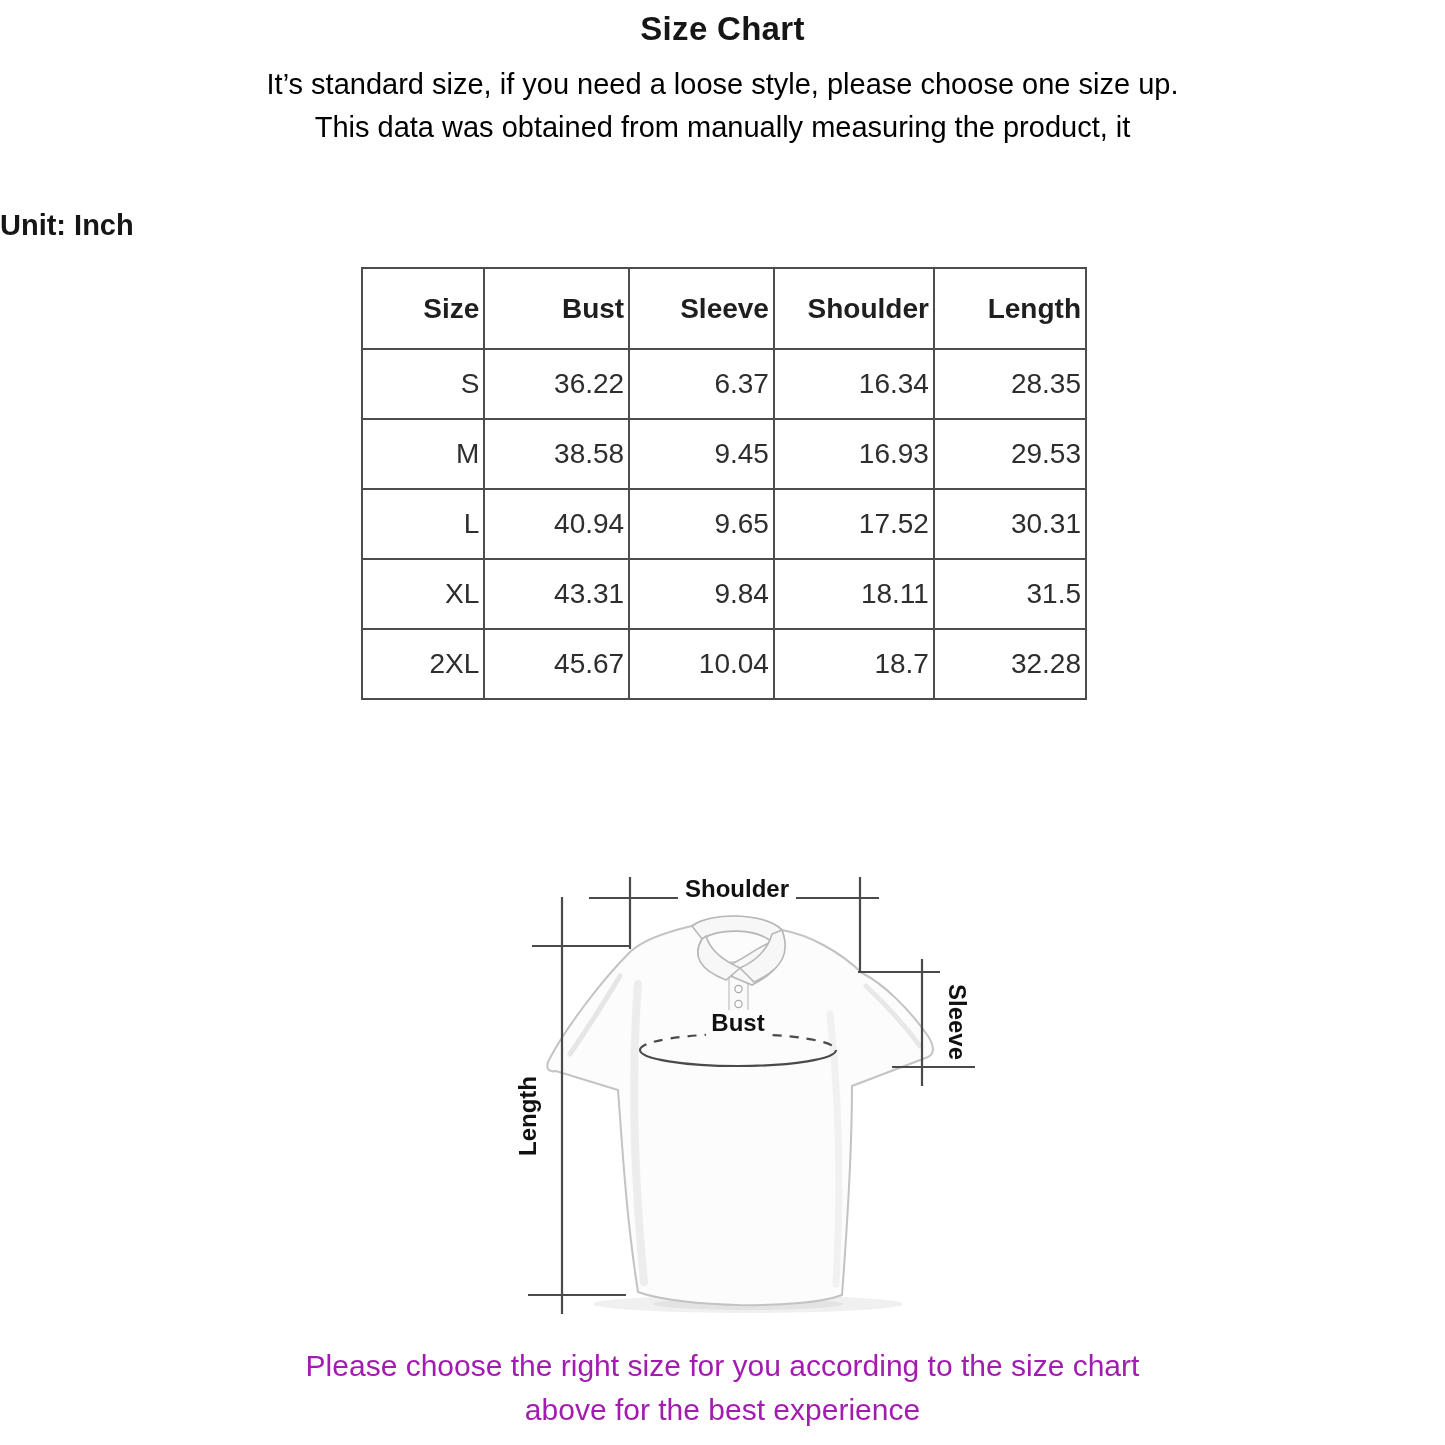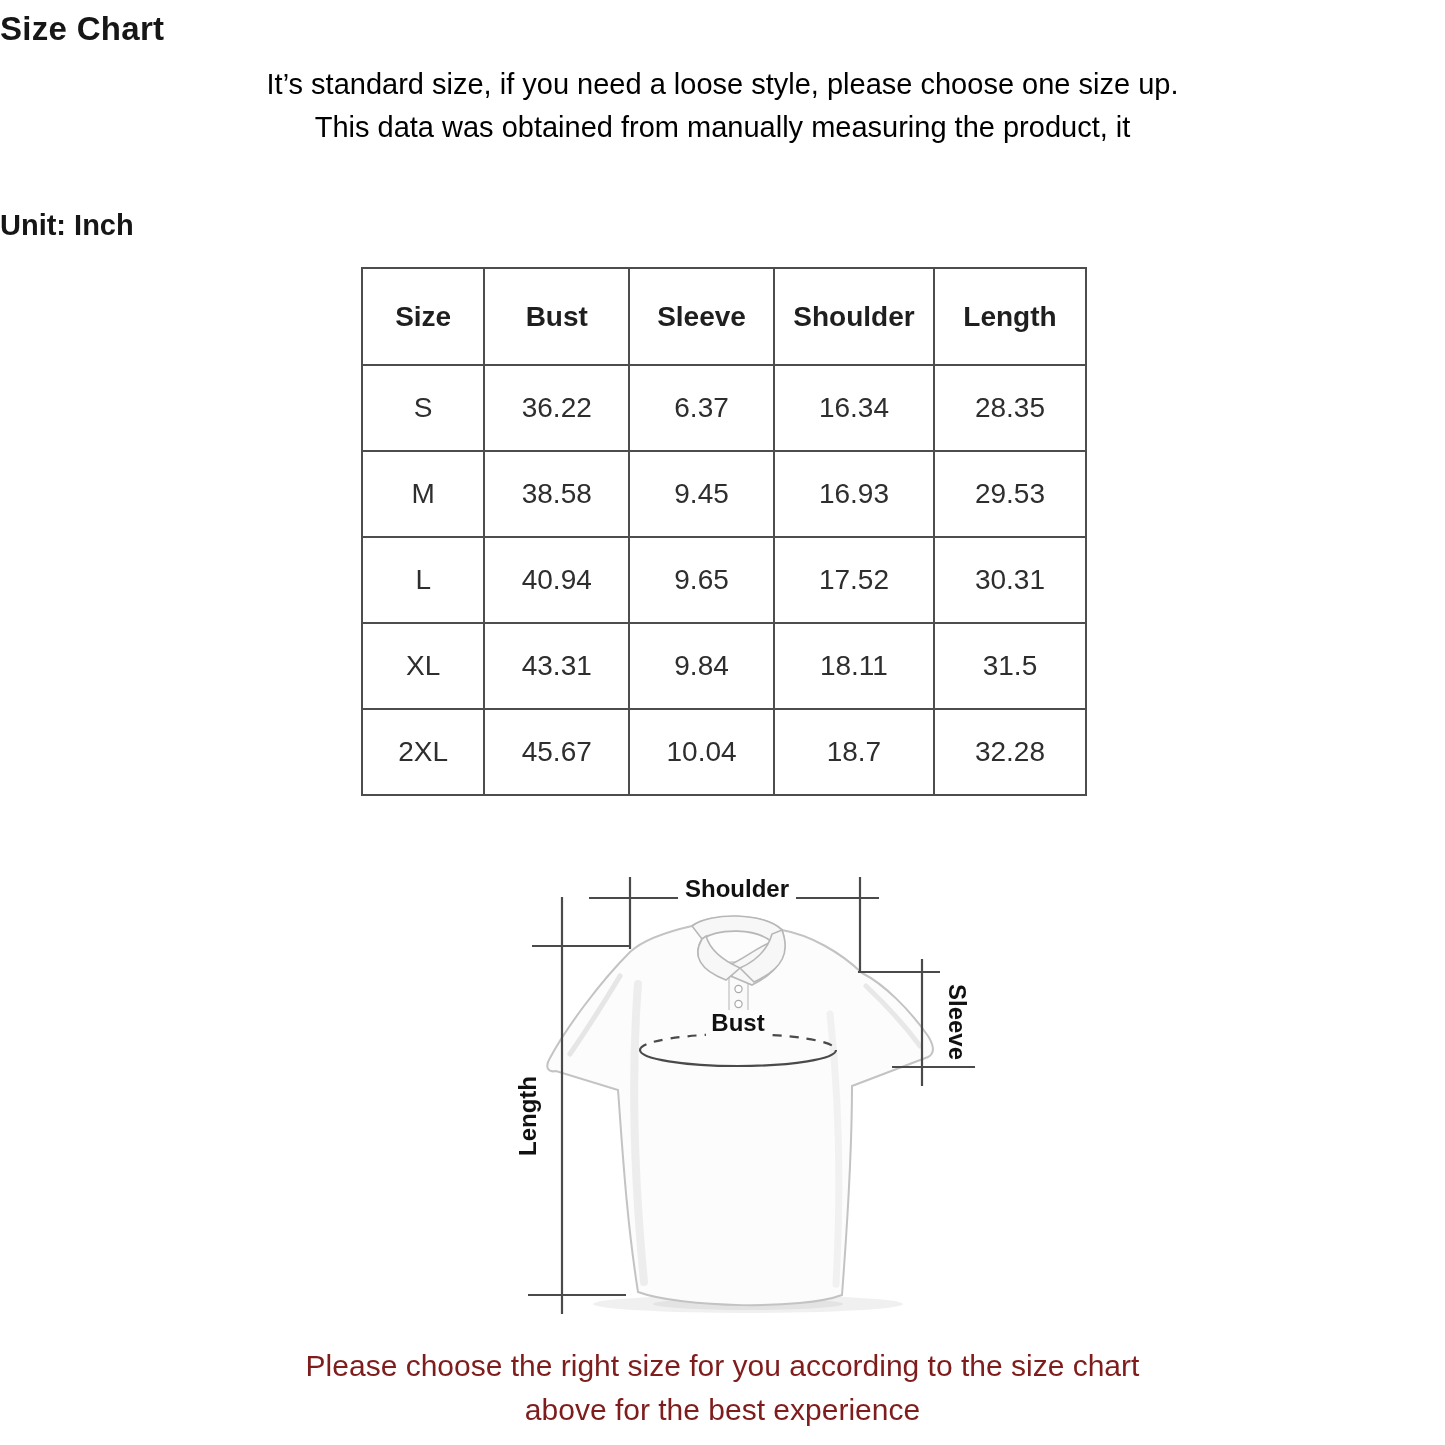--- a/index.html
+++ b/index.html
@@ -3,53 +3,53 @@
 <meta charset="utf-8">
 <style>
   html,body{margin:0;padding:0;}
   body{
     width:1445px;height:1445px;position:relative;overflow:hidden;
     background:#ffffff;color:#1e1e1e;
     font-family:"Liberation Sans","DejaVu Sans",sans-serif;
   }
   .page-title{
     position:absolute;top:10px;left:0;width:100%;
-    font-size:33px;font-weight:800;letter-spacing:.3px;color:#161616;
+    text-align:center;font-size:33px;font-weight:800;letter-spacing:.3px;color:#161616;
   }
   .description{
     position:absolute;top:63px;left:0;width:100%;
     text-align:center;font-size:29px;line-height:43px;color:#000000;
   }
   .unit-label{
     position:absolute;top:209px;left:0;width:100%;
     text-align:left;font-size:29px;font-weight:800;color:#161616;
   }
   .table-wrap{position:absolute;top:267px;left:361px;width:726px;}
   table.size-table{
     width:100%;border-collapse:collapse;table-layout:fixed;
     color:#2e2e2e;
   }
   table.size-table th,table.size-table td{
-    border:2px solid #4d4d4d;text-align:center;vertical-align:middle;
-    font-size:28px;padding:12px;
+    border:2px solid #4d4d4d;text-align:right;vertical-align:middle;
+    font-size:28px;padding:4px;
   }
   table.size-table th{height:71px;font-weight:700;color:#1f1f1f;}
   table.size-table td{height:60px;font-weight:400;}
   .diagram{position:absolute;top:864px;left:500px;width:500px;height:476px;}
   .diagram svg{display:block;width:500px;height:476px;}
   .measure-line{stroke:#4a4a4a;stroke-width:2.2;fill:none;}
   .measure-label{
     font-family:"Liberation Sans",sans-serif;font-size:24px;font-weight:600;fill:#111111;
   }
   .shirt-outline{fill:#fcfcfc;stroke:#c3c3c3;stroke-width:2;}
   .collar-part{fill:#f7f7f7;stroke:#b7b7b7;stroke-width:1.6;}
   .shade{fill:none;stroke-linecap:round;}
   .footer-note{
     position:absolute;top:1344px;left:0;width:100%;
-    text-align:center;font-size:30px;line-height:44px;color:#7f1d1d;
+    text-align:center;font-size:30px;line-height:44px;color:#a21caf;
   }
 </style>
 </head>
 <body>
 
 <div class="page-title">Size Chart</div>
 
 <div class="description">
   <div>It’s standard size, if you need a loose style, please choose one size up.</div>
   <div>This data was obtained from manually measuring the product, it</div>

